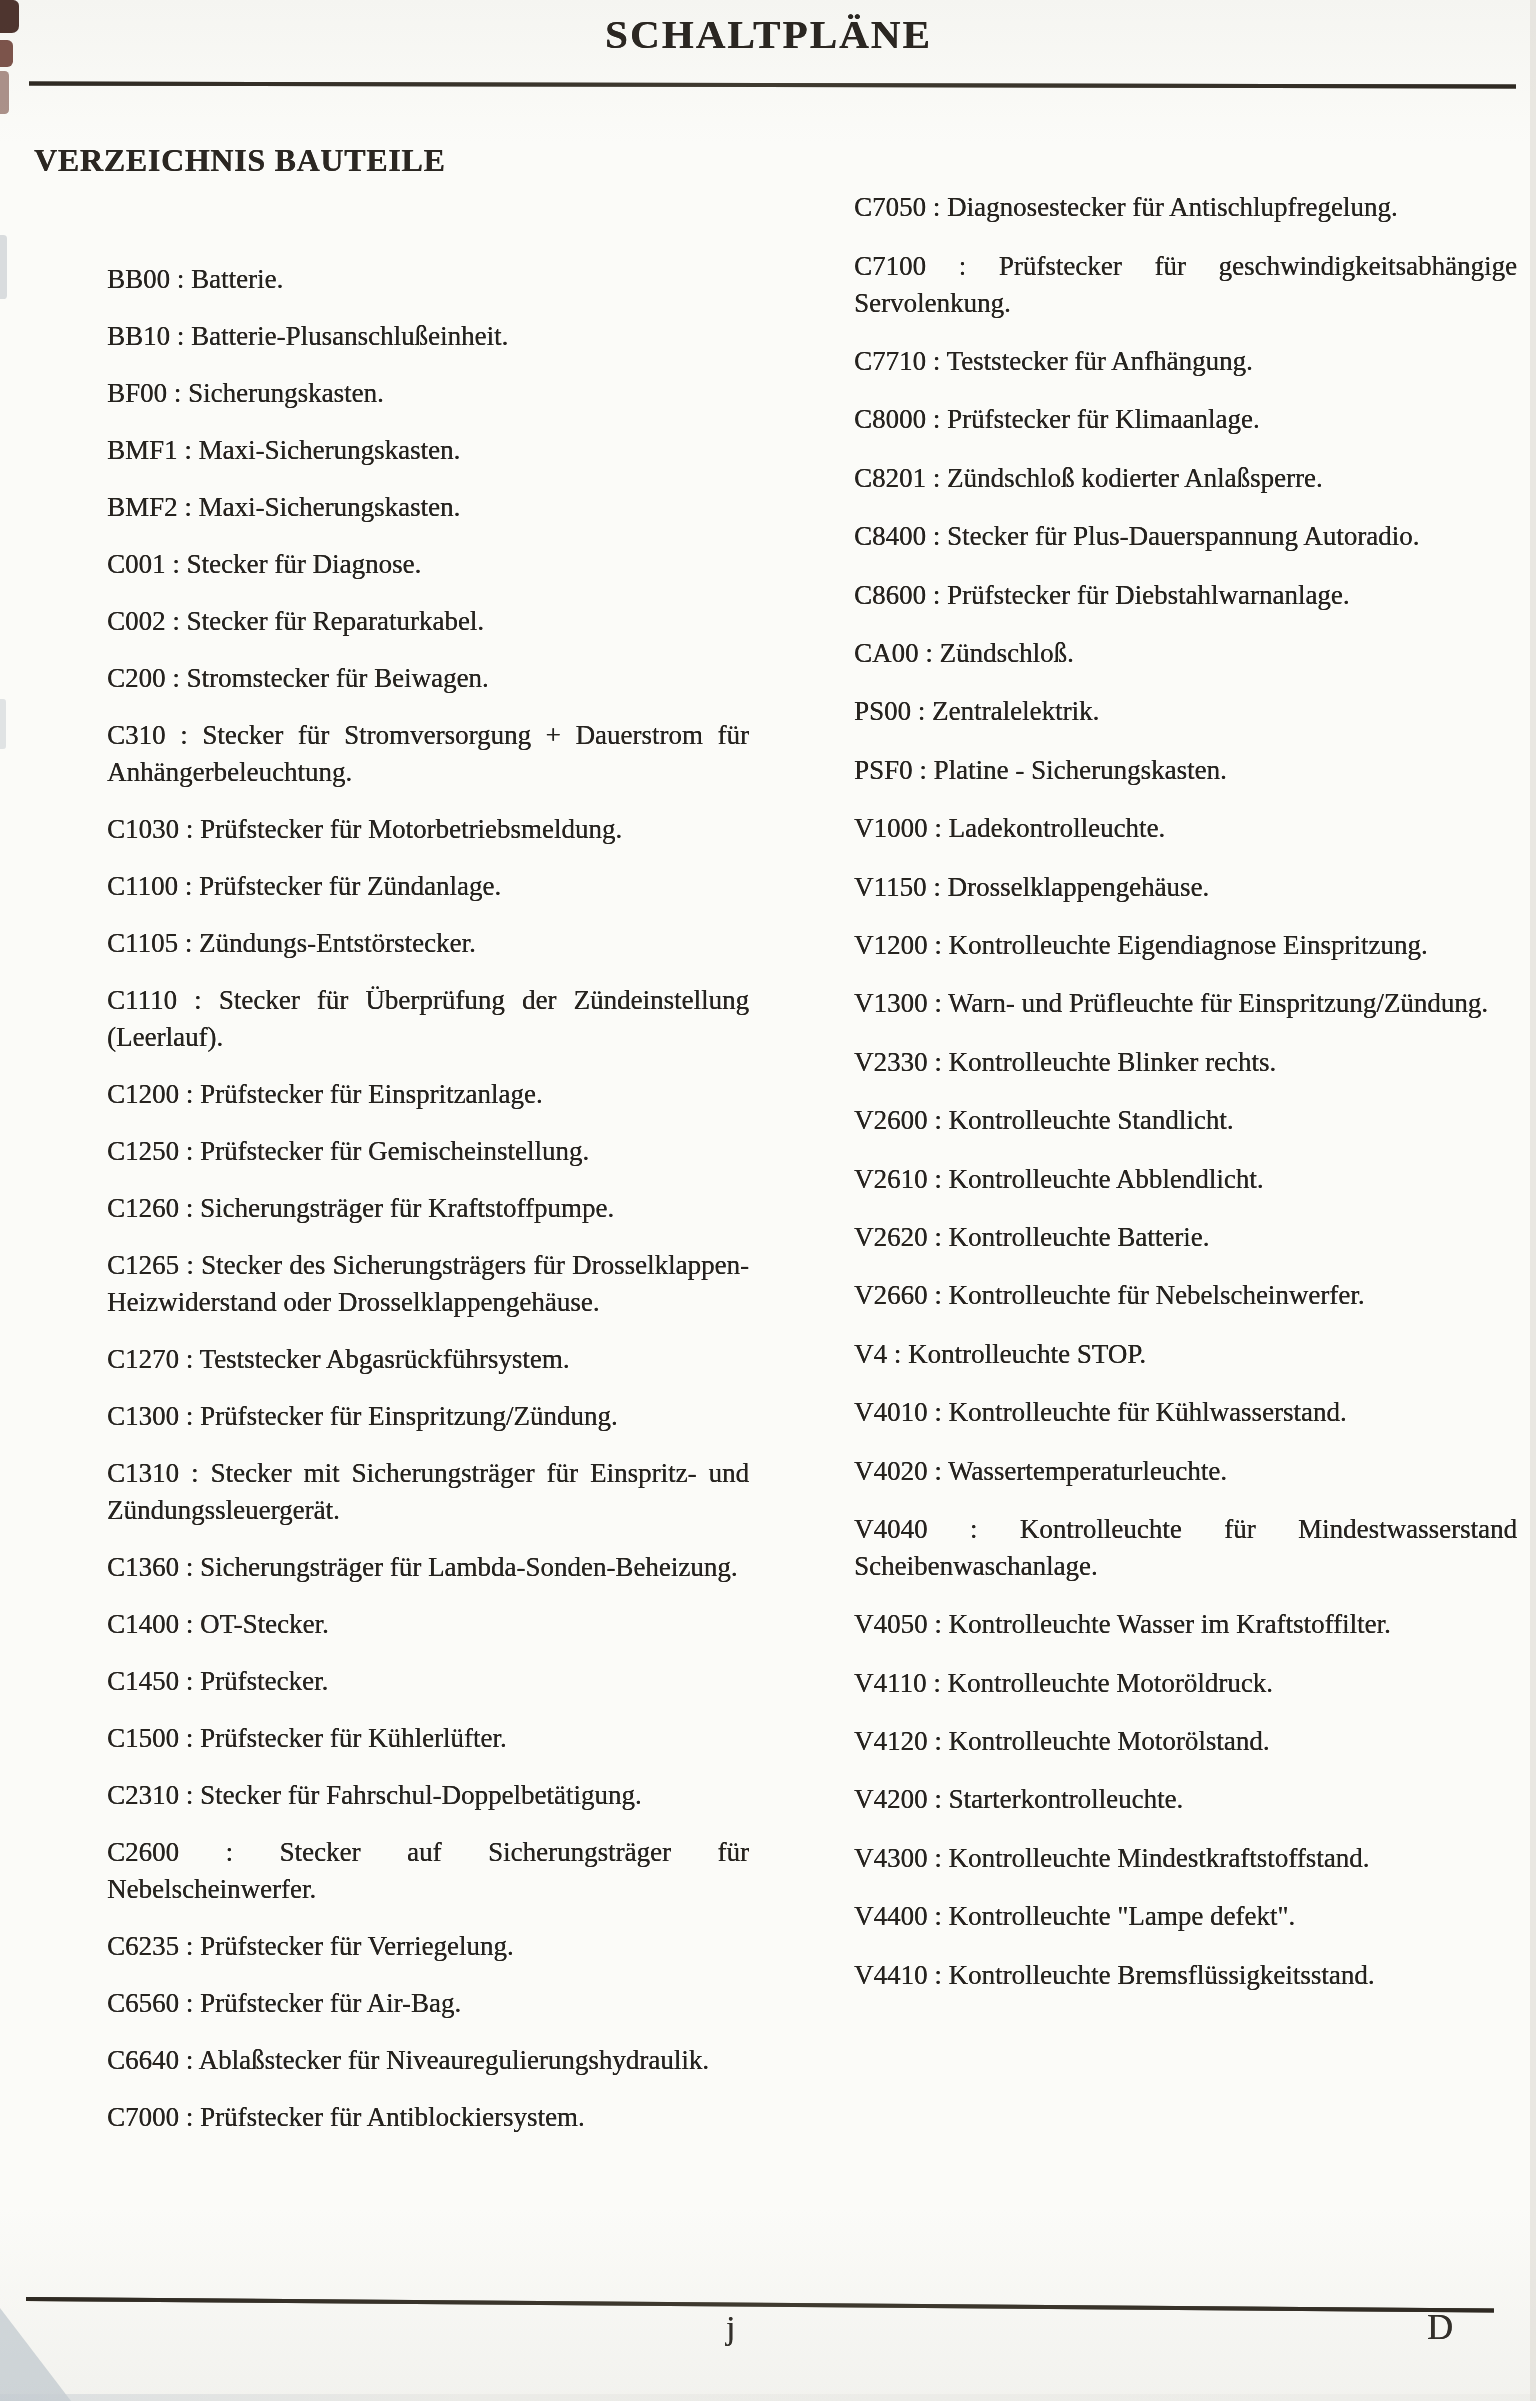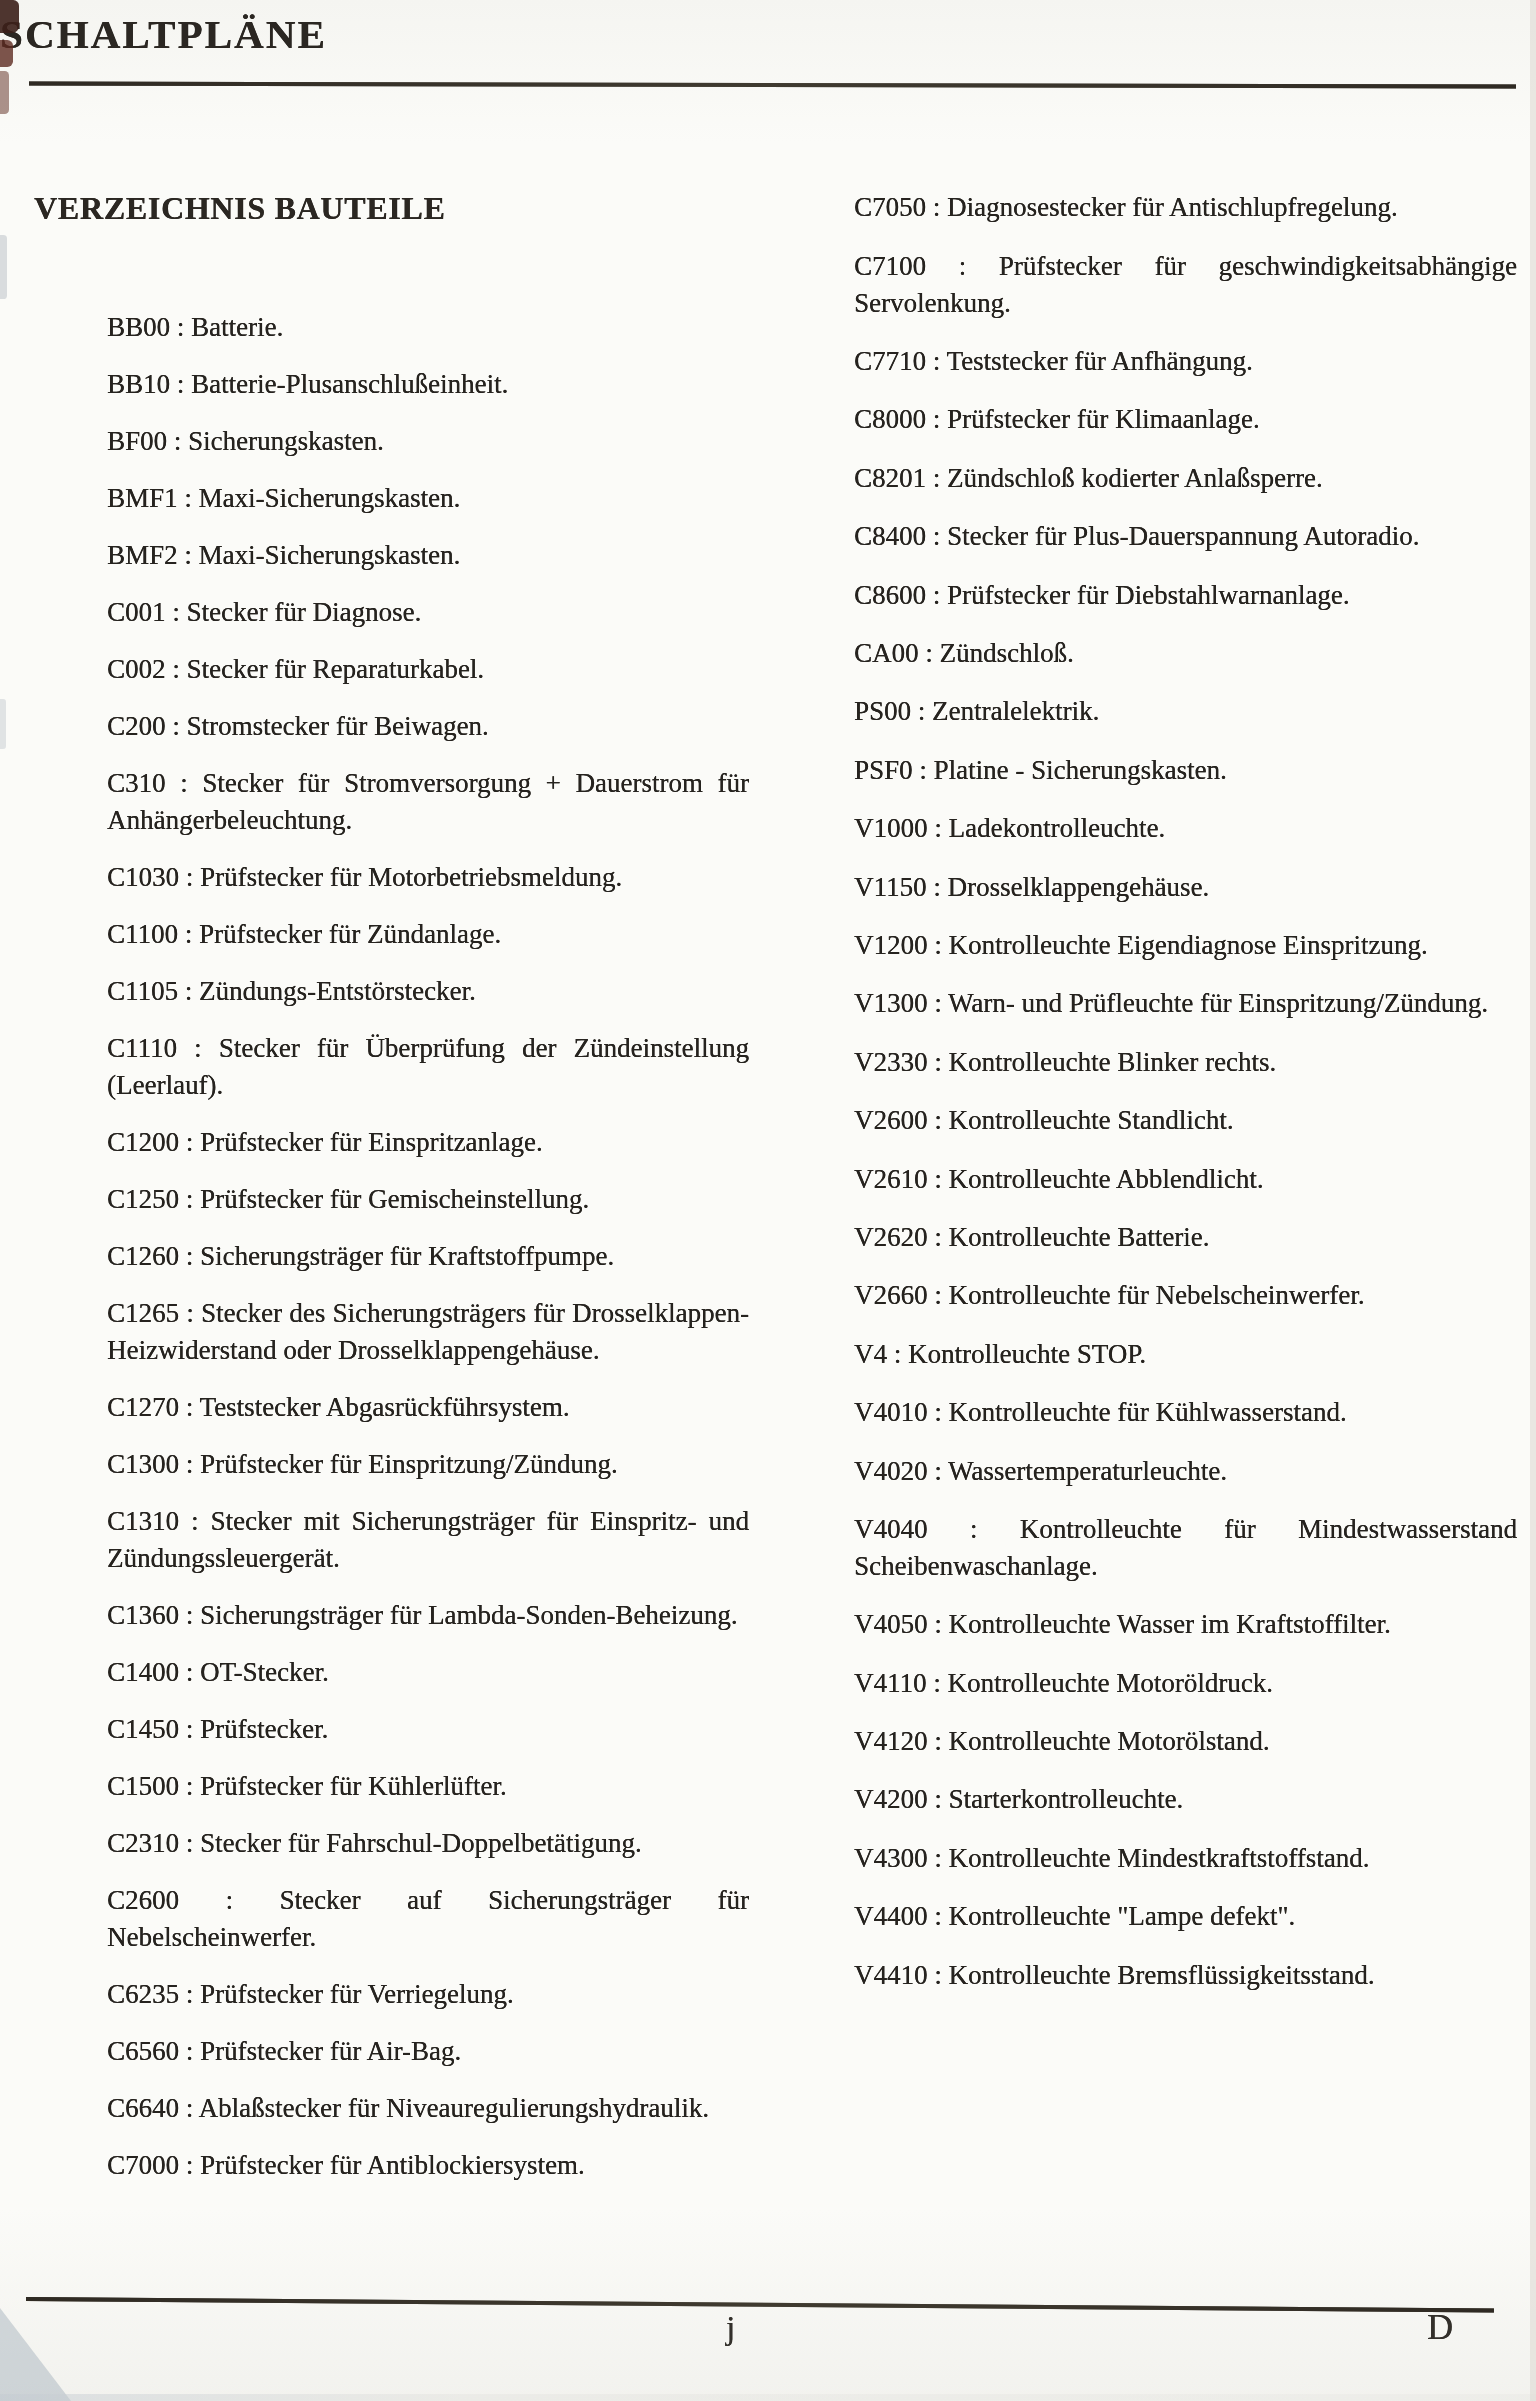--- a/index.html
+++ b/index.html
@@ -9,20 +9,21 @@
     height: 2401px;
     margin: 0 auto;
     background: linear-gradient(180deg, #f5f5f1 0%, #fbfbf8 6%, #fbfbf8 92%, #f2f2ee 100%);
     font-family: "Liberation Serif", "DejaVu Serif", serif;
     color: #26231f;
     overflow: hidden;
   }
   
   .doc-title {
     margin: 13px 0 0 0;
+    text-align: center;
     font-size: 41px;
     line-height: 43px;
     font-weight: bold;
     letter-spacing: 2.1px;
     color: #2b2722;
     text-shadow: 0.3px 0 0 #2b2722;
   }
   .rule {
     height: 4.3px;
     background: linear-gradient(90deg, #2f2a23, #45403593, #2f2a23);
@@ -30,21 +31,21 @@
   }
   .top-rule {
     margin: 27px 21.4px 0 28.5px;
     transform: rotate(0.12deg);
   }
   
   .columns { display: flex; align-items: flex-start; padding-left: 34px; }
   .col-left { width: 742px; flex: none; }
   .col-right { width: 663px; flex: none; margin-left: 70px; padding-top: 94px; }
   .section-title {
-    margin: 104px 0 0 0;
+    margin: 56px 0 0 0;
     font-size: 32px;
     line-height: 34px;
     font-weight: bold;
     letter-spacing: 0.7px;
     color: #2b2722;
     text-shadow: 0.3px 0 0 #2b2722;
   }
   .entries { margin: 84px 0 0 73px; width: 642px; }
   .col-right .entries { margin: 8px; width: 663px; }
   .entry {

